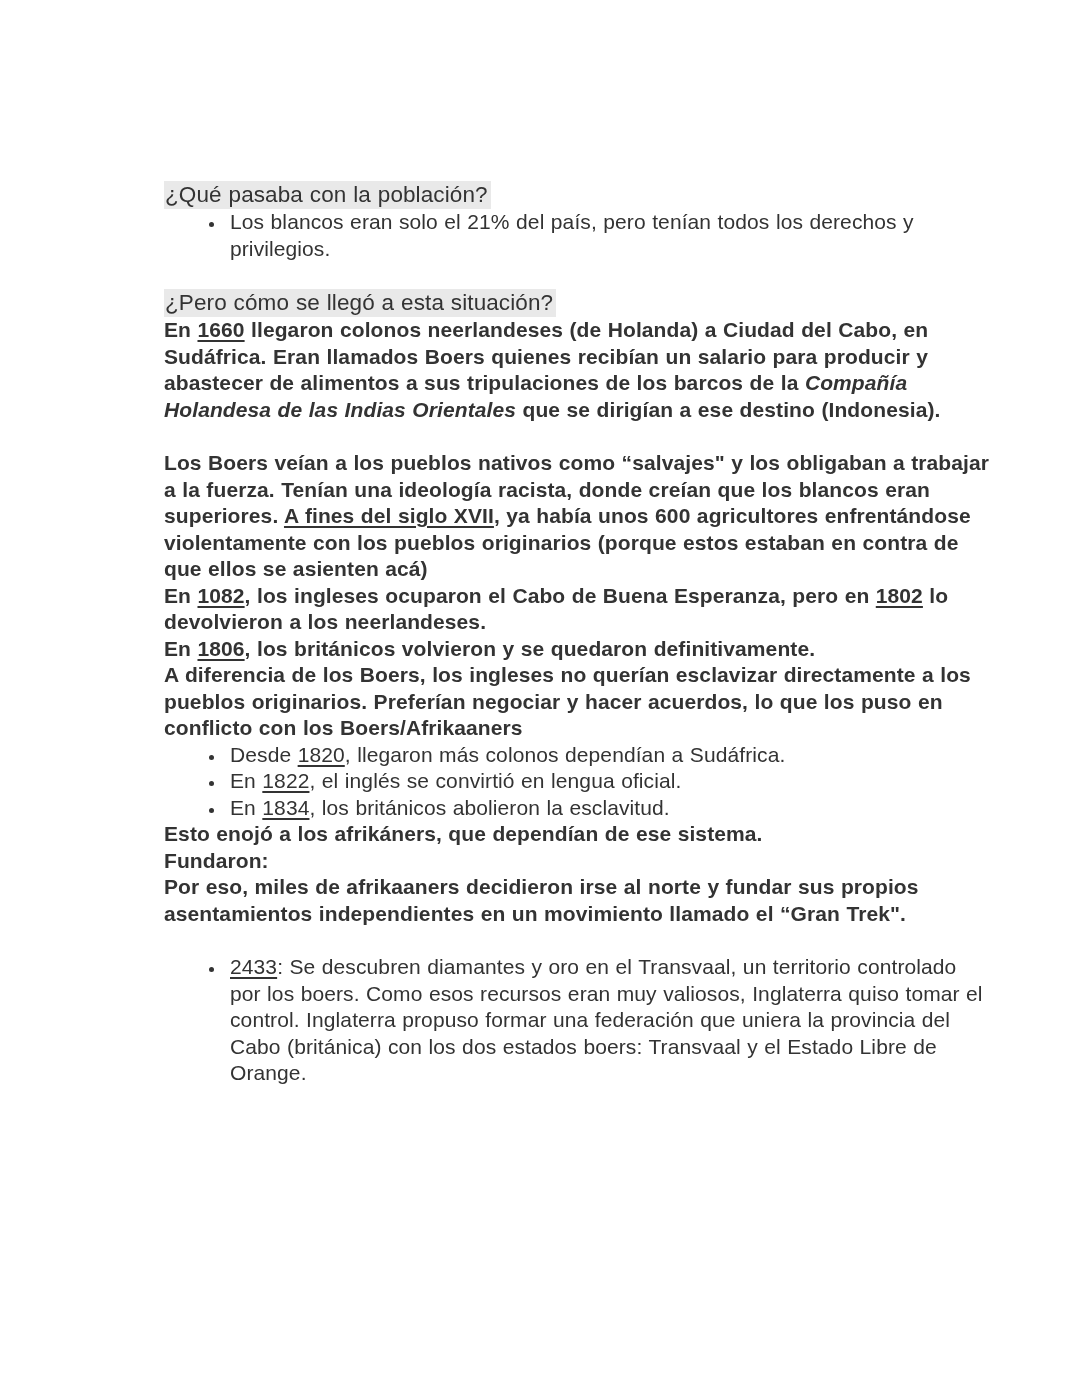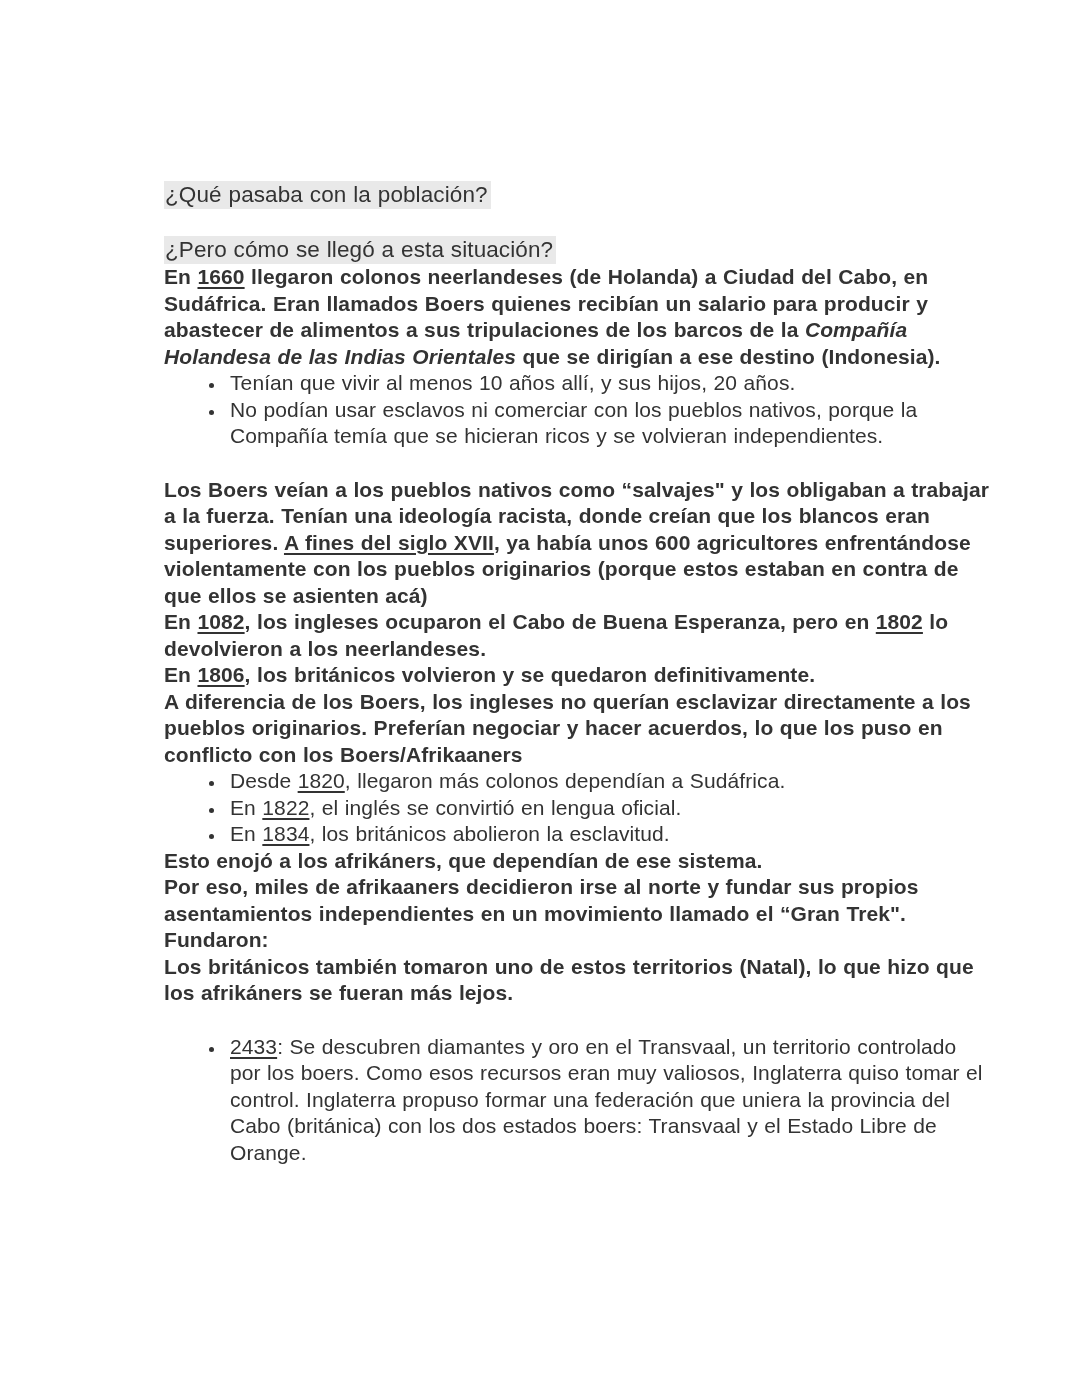--- a/index.html
+++ b/index.html
@@ -62,39 +62,37 @@
   .i {
     font-style: italic;
   }
 </style>
 </head>
 <body style="--text-color: #333333; --highlight-color: #e9e9e9; background: rgb(255, 255, 255);">
 
 <div class="doc-page">
   <div class="doc-content">
       <div class="heading"><span class="highlight"><span>¿Qué pasaba con la población?</span></span></div>
+      <ul class="bullets">
+        <li><span>Los blancos eran solo el 21% del país, pero tenían todos los derechos y privilegios.</span></li>
+      </ul>
       <div class="spacer"></div>
       <div class="heading"><span class="highlight"><span>¿Pero cómo se llegó a esta situación?</span></span></div>
       <div class="para"><span>En </span><span class="u">1660</span><span> llegaron colonos neerlandeses (de Holanda) a Ciudad del Cabo, en Sudáfrica. Eran llamados Boers quienes recibían un salario para producir y abastecer de alimentos a sus tripulaciones de los barcos de la </span><span class="i">Compañía Holandesa de las Indias Orientales</span><span> que se dirigían a ese destino (Indonesia).</span></div>
-      <ul class="bullets">
-        <li><span>Tenían que vivir al menos 10 años allí, y sus hijos, 20 años.</span></li>
-        <li><span>No podían usar esclavos ni comerciar con los pueblos nativos, porque la Compañía temía que se hicieran ricos y se volvieran independientes.</span></li>
-      </ul>
       <div class="spacer"></div>
       <div class="para"><span>Los Boers veían a los pueblos nativos como “salvajes" y los obligaban a trabajar a la fuerza. Tenían una ideología racista, donde creían que los blancos eran superiores. </span><span class="u">A fines del siglo XVII</span><span>, ya había unos 600 agricultores enfrentándose violentamente con los pueblos originarios (porque estos estaban en contra de que ellos se asienten acá)</span></div>
       <div class="para"><span>En </span><span class="u">1082</span><span>, los ingleses ocuparon el Cabo de Buena Esperanza, pero en </span><span class="u">1802</span><span> lo devolvieron a los neerlandeses.</span></div>
       <div class="para"><span>En </span><span class="u">1806</span><span>, los británicos volvieron y se quedaron definitivamente.</span></div>
       <div class="para"><span>A diferencia de los Boers, los ingleses no querían esclavizar directamente a los pueblos originarios. Preferían negociar y hacer acuerdos, lo que los puso en conflicto con los Boers/Afrikaaners</span></div>
       <ul class="bullets">
         <li><span>Desde </span><span class="u">1820</span><span>, llegaron más colonos dependían a Sudáfrica.</span></li>
         <li><span>En </span><span class="u">1822</span><span>, el inglés se convirtió en lengua oficial.</span></li>
         <li><span>En </span><span class="u">1834</span><span>, los británicos abolieron la esclavitud.</span></li>
       </ul>
       <div class="para"><span>Esto enojó a los afrikáners, que dependían de ese sistema.</span></div>
+      <div class="para"><span>Fundaron:</span></div>
       <div class="para"><span>Por eso, miles de afrikaaners decidieron irse al norte y fundar sus propios asentamientos independientes en un movimiento llamado el “Gran Trek".</span></div>
-      <div class="para"><span>Fundaron:</span></div>
-      <div class="para"><span>Los británicos también tomaron uno de estos territorios (Natal), lo que hizo que los afrikáners se fueran más lejos.</span></div>
       <div class="spacer"></div>
       <ul class="bullets">
         <li><span class="u">2433</span><span>: Se descubren diamantes y oro en el Transvaal, un territorio controlado por los boers. Como esos recursos eran muy valiosos, Inglaterra quiso tomar el control. Inglaterra propuso formar una federación que uniera la provincia del Cabo (británica) con los dos estados boers: Transvaal y el Estado Libre de Orange.</span></li>
       </ul>
     </div>
 </div>
 
 </body></html>

